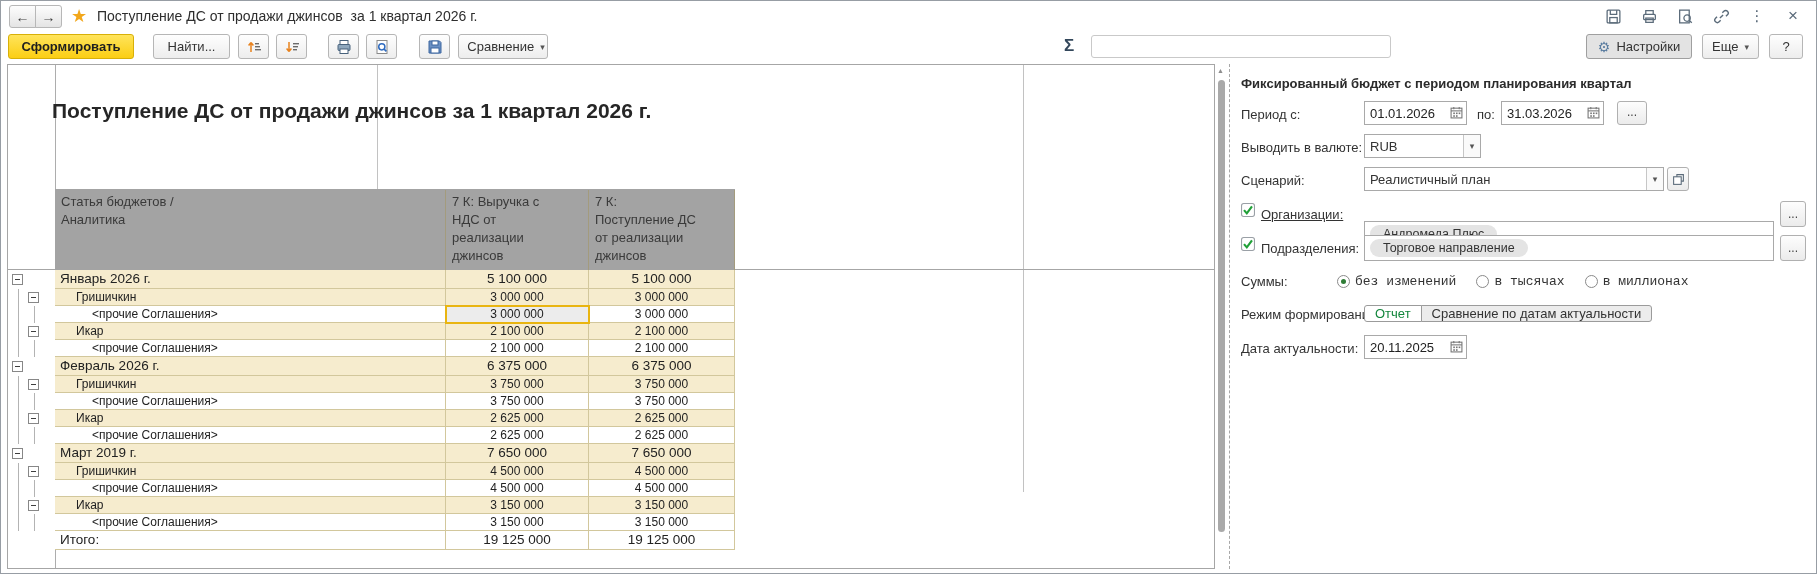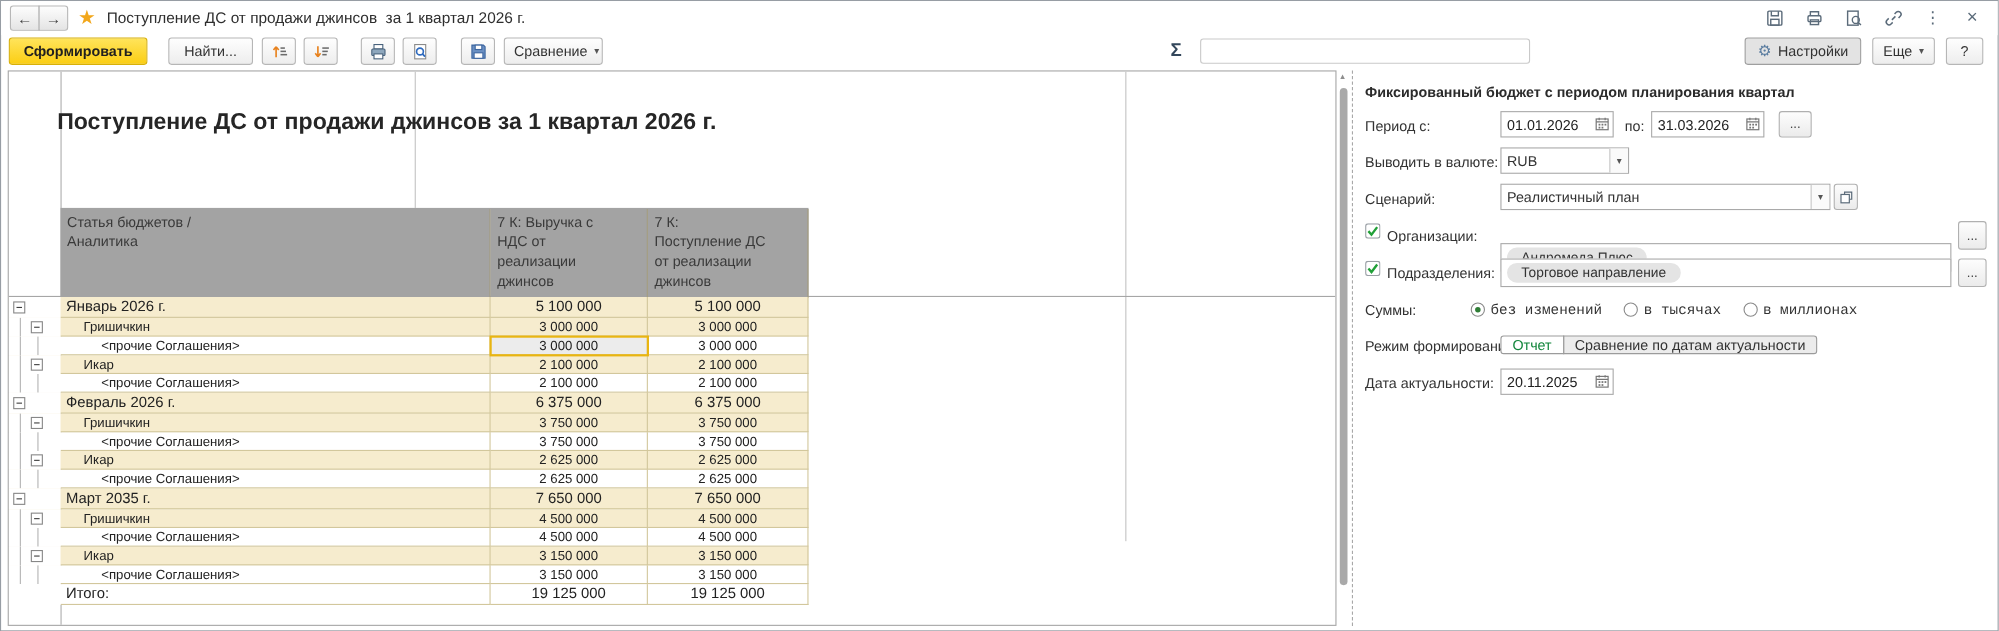--- a/index.html
+++ b/index.html
@@ -322,21 +322,21 @@
           <div class="c label lab-leaf">&lt;прочие Соглашения&gt;</div>
           <div class="c num">2 625 000</div>
           <div class="c num last">2 625 000</div>
         </div>
         <div class="trow month">
           <div class="gutter">
             <div class="tbox" style="left: 4px;">
               <div class="tminus"></div>
             </div>
           </div>
-          <div class="c label lab-month">Март 2035 г.</div>
+          <div class="c label lab-month">Март 2019 г.</div>
           <div class="c num">7 650 000</div>
           <div class="c num last">7 650 000</div>
         </div>
         <div class="trow client">
           <div class="gutter">
             <div class="tline" style="left: 10px;"></div>
             <div class="tbox" style="left: 20px;">
               <div class="tminus"></div>
             </div>
           </div>
@@ -445,21 +445,21 @@
           <path d="M4.5 3.5v-2h6v6h-2" fill="none" stroke="#5b6b7a"></path>
         </svg>
     </div>
 
     <span class="cb" style="top:139px;">
       <svg width="14" height="14" viewBox="0 0 13 13">
           <rect x="0.5" y="0.5" width="12" height="12" rx="2" fill="#fff" stroke="#9aa0a6"></rect>
           <path d="M2.8 6.6l2.6 3 4.8-6.4" fill="none" stroke="#21a038" stroke-width="2"></path>
         </svg>
     </span>
-    <span class="plabel" style="left:24px; top:143px;">Организации:</span>
+    <span class="plabel" style="left:24px; top:143px;text-decoration:underline;">Организации:</span>
     <div class="tagfield" style="top:147px;margin-top:10px;">
       <span class="chip">Андромеда Плюс</span>
     </div>
     <div class="minibtn" style="left:543px; top:137px; width:26px; height:26px;">...</div>
 
     <span class="cb" style="top:173px;">
       <svg width="14" height="14" viewBox="0 0 13 13">
           <rect x="0.5" y="0.5" width="12" height="12" rx="2" fill="#fff" stroke="#9aa0a6"></rect>
           <path d="M2.8 6.6l2.6 3 4.8-6.4" fill="none" stroke="#21a038" stroke-width="2"></path>
         </svg>

